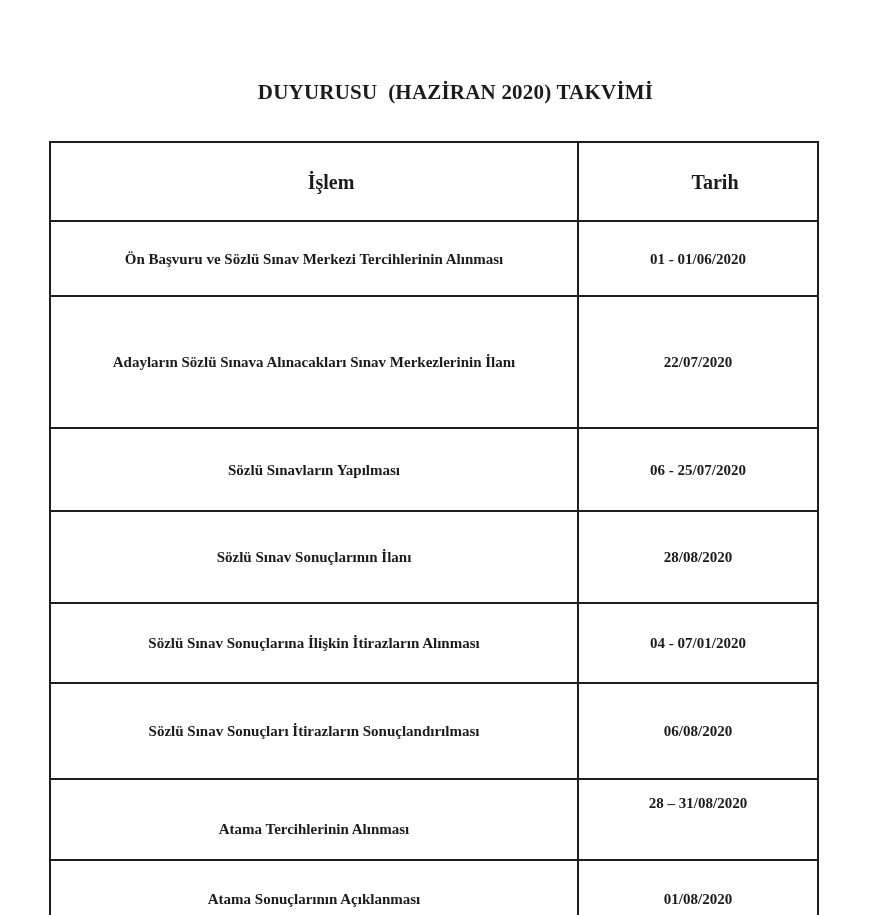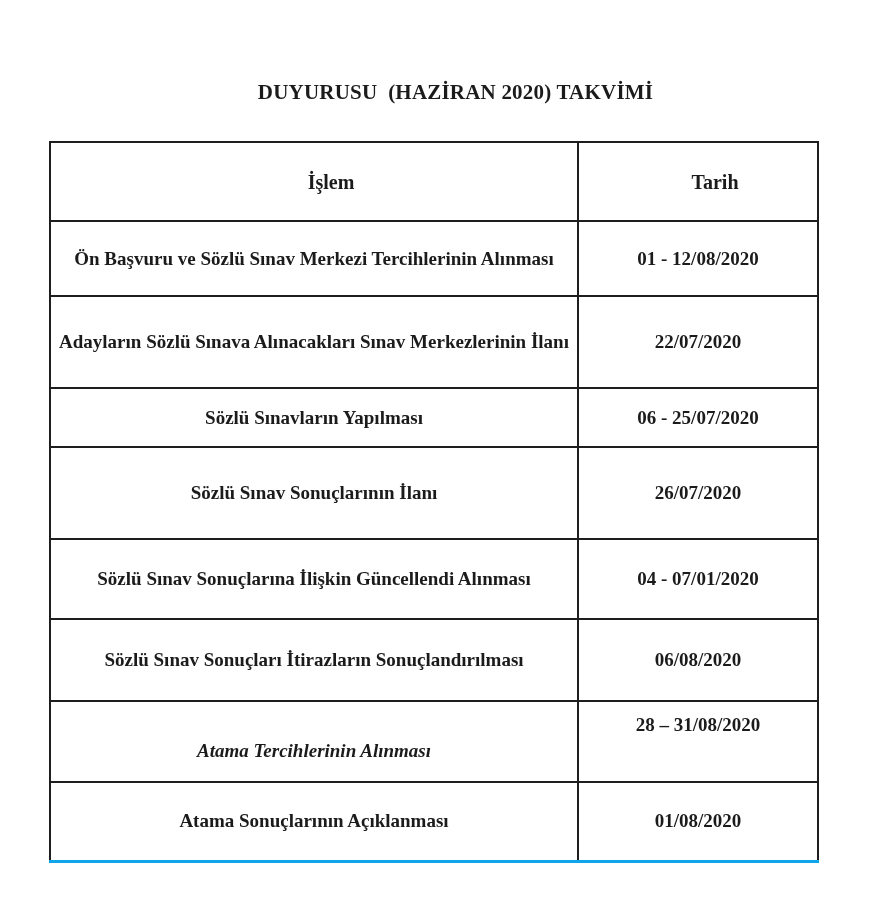--- a/index.html
+++ b/index.html
@@ -48,46 +48,46 @@
   }
   table.schedule col.c-islem { width: 528px; }
   table.schedule col.c-tarih { width: 240px; }
 
   table.schedule th,
   table.schedule td {
     border: 2px solid #1e1e1e;
     text-align: center;
     vertical-align: middle;
     font-weight: bold;
-    font-size: 19px;
+    font-size: 15px;
     line-height: 34px;
     padding: 0 6px;
     overflow: hidden;
   }
   table.schedule th { font-size: 20px; padding-left: 40px; }
 
   
   tr.r-head   { height: 79px; }
   tr.r-0      { height: 75px; }
-  tr.r-1      { height: 92px; }
-  tr.r-2      { height: 59px; }
+  tr.r-1      { height: 132px; }
+  tr.r-2      { height: 83px; }
   tr.r-3      { height: 92px; }
   tr.r-4      { height: 80px; }
-  tr.r-5      { height: 82px; }
+  tr.r-5      { height: 96px; }
   tr.r-6      { height: 81px; }
   tr.r-7      { height: 79px; }
 
   
   table.schedule tr.r-7 td {
     border-bottom: 3px solid #0ea5e9;
   }
 
   
   tr.r-6 td.cell-tarih .cell-text { display: inline-block; transform: translateY(-17px); }
-  tr.r-6 td.cell-islem .cell-text { display: inline-block; transform: translateY(9px); font-style: italic; }
+  tr.r-6 td.cell-islem .cell-text { display: inline-block; transform: translateY(9px); }
 
   .cell-text { display: inline-block; }
 </style>
 </head>
 <body>
 
 <div class="doc-title">
   <div class="line2">DUYURUSU&nbsp; (HAZİRAN 2020) TAKVİMİ</div>
   <div class="line3">(22.05.2020 Tarihinde Güncellendi)</div>
 </div>
@@ -100,36 +100,36 @@
     </colgroup>
     <thead>
       <tr class="r-head">
         <th><span class="cell-text">İşlem</span></th>
         <th><span class="cell-text">Tarih</span></th>
       </tr>
     </thead>
     <tbody>
       <tr class="r-0">
         <td class="cell-islem"><span class="cell-text">Ön Başvuru ve Sözlü Sınav Merkezi Tercihlerinin Alınması</span></td>
-        <td class="cell-tarih"><span class="cell-text">01 - 12/08/2020</span></td>
+        <td class="cell-tarih"><span class="cell-text">01 - 01/06/2020</span></td>
       </tr>
       <tr class="r-1">
         <td class="cell-islem"><span class="cell-text">Adayların Sözlü Sınava Alınacakları Sınav Merkezlerinin İlanı</span></td>
         <td class="cell-tarih"><span class="cell-text">22/07/2020</span></td>
       </tr>
       <tr class="r-2">
         <td class="cell-islem"><span class="cell-text">Sözlü Sınavların Yapılması</span></td>
         <td class="cell-tarih"><span class="cell-text">06 - 25/07/2020</span></td>
       </tr>
       <tr class="r-3">
         <td class="cell-islem"><span class="cell-text">Sözlü Sınav Sonuçlarının İlanı</span></td>
-        <td class="cell-tarih"><span class="cell-text">26/07/2020</span></td>
+        <td class="cell-tarih"><span class="cell-text">28/08/2020</span></td>
       </tr>
       <tr class="r-4">
-        <td class="cell-islem"><span class="cell-text">Sözlü Sınav Sonuçlarına İlişkin Güncellendi Alınması</span></td>
+        <td class="cell-islem"><span class="cell-text">Sözlü Sınav Sonuçlarına İlişkin İtirazların Alınması</span></td>
         <td class="cell-tarih"><span class="cell-text">04 - 07/01/2020</span></td>
       </tr>
       <tr class="r-5">
         <td class="cell-islem"><span class="cell-text">Sözlü Sınav Sonuçları İtirazların Sonuçlandırılması</span></td>
         <td class="cell-tarih"><span class="cell-text">06/08/2020</span></td>
       </tr>
       <tr class="r-6">
         <td class="cell-islem"><span class="cell-text">Atama Tercihlerinin Alınması</span></td>
         <td class="cell-tarih"><span class="cell-text">28 – 31/08/2020</span></td>
       </tr>

